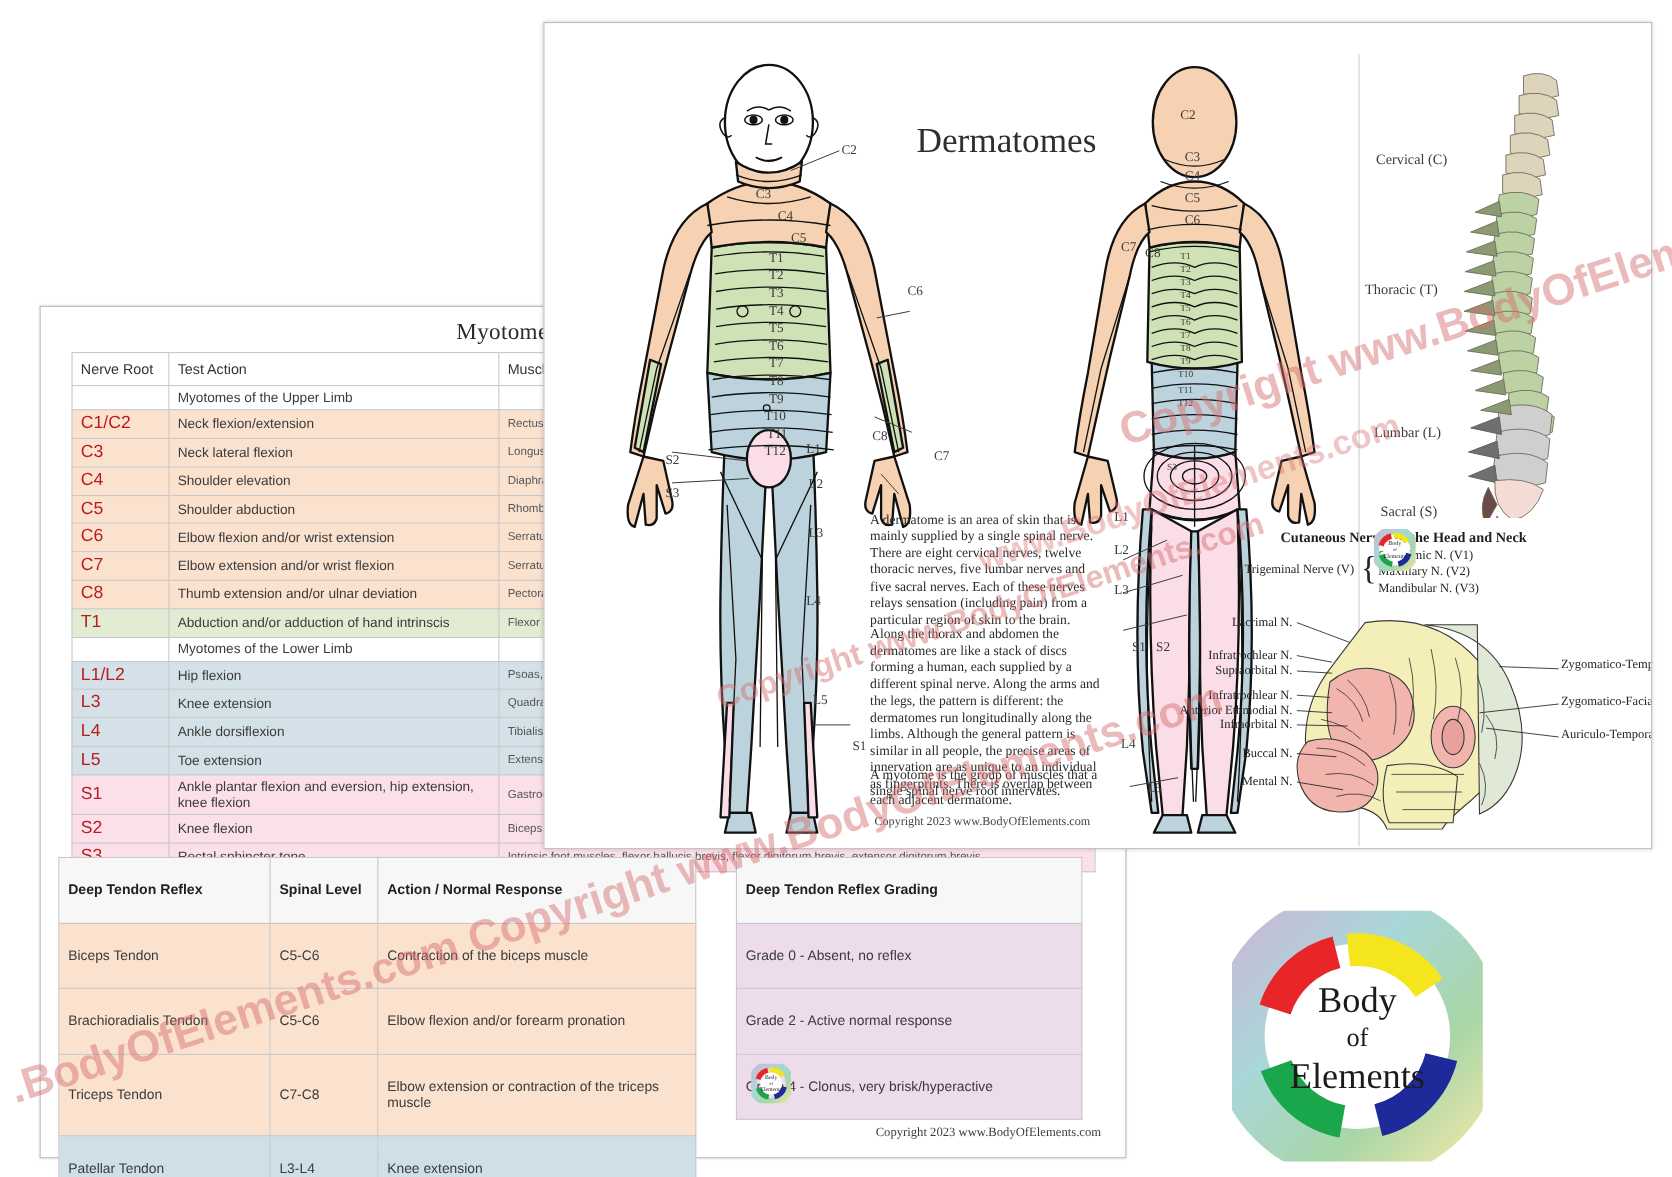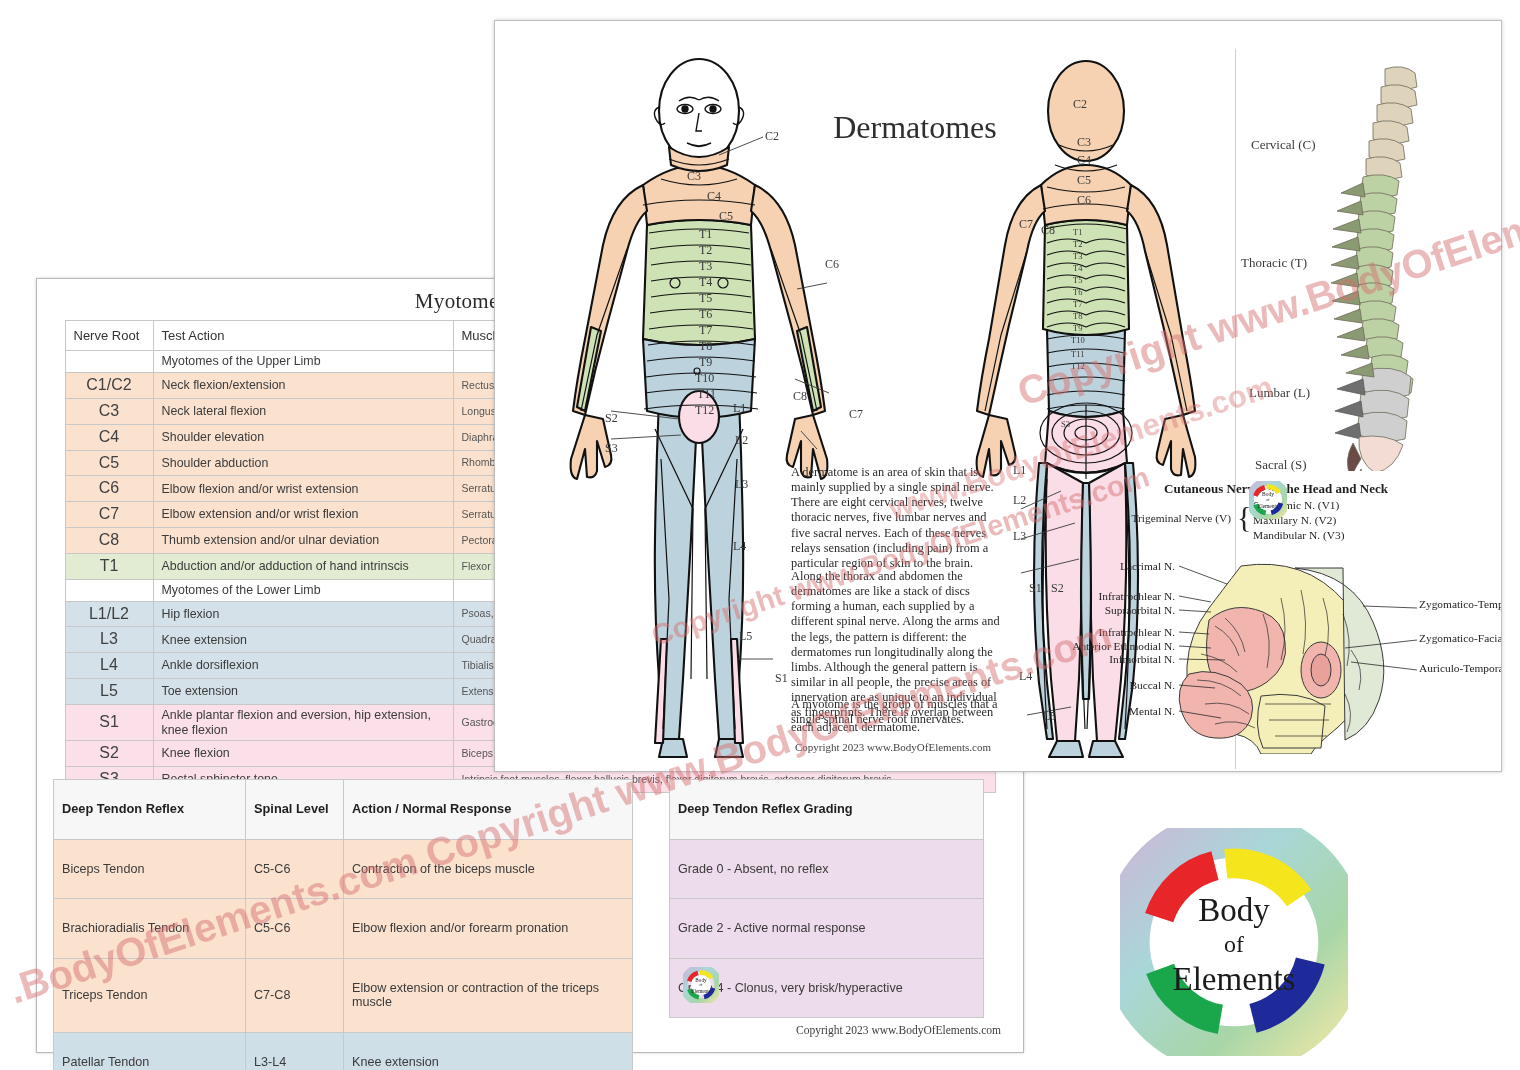--- a/index.html
+++ b/index.html
@@ -16,21 +16,21 @@
     font-family:"Liberation Serif",serif;font-size:21px;text-align:center;
     margin:10px 0 6px 0;letter-spacing:.3px;color:#2a2a2a;
   }
   table{border-collapse:collapse;table-layout:fixed;}
   #tbl-myotomes{width:930px;margin:0 auto;font-size:12.4px;}
   #tbl-myotomes td,#tbl-myotomes th{
     border:1px solid #c8c8c8;padding:3px 8px;vertical-align:middle;
     line-height:1.18;color:#3b3b3b;font-weight:normal;text-align:left;
   }
   #tbl-myotomes th{font-size:13px;color:#333;background:#fff;padding:7px 8px;}
-  #tbl-myotomes td.root{text-align:center;font-size:16px;color:#404040;}
+  #tbl-myotomes td.root{text-align:left;font-size:16px;color:#b91c1c;}
   #tbl-myotomes td.musc{font-size:10.5px;color:#555;line-height:1.25;}
   .col-root{width:88px;} .col-act{width:300px;} .col-musc{width:542px;}
   tr.sec td{background:#fff !important;}
   tr.c  td{background:#fbe2cf;}
   tr.t1 td{background:#e2ecd2;}
   tr.l  td{background:#d5e1e8;}
   tr.s  td{background:#fbe0ea;}
 
   
   .lower-wrap{position:absolute;left:0;top:500px;width:100%;}

